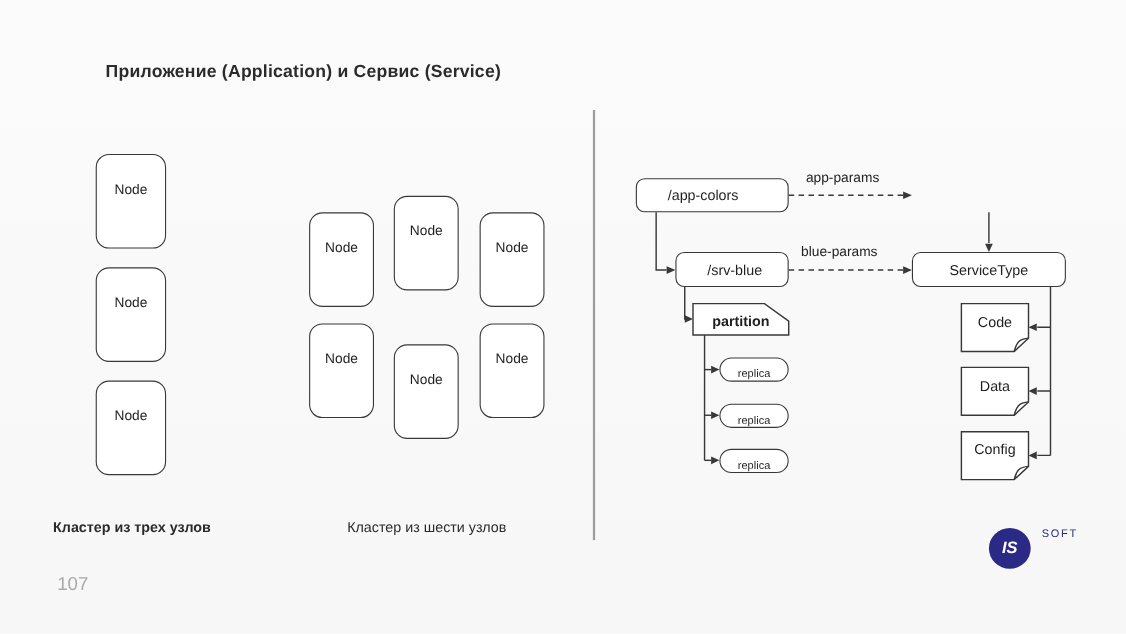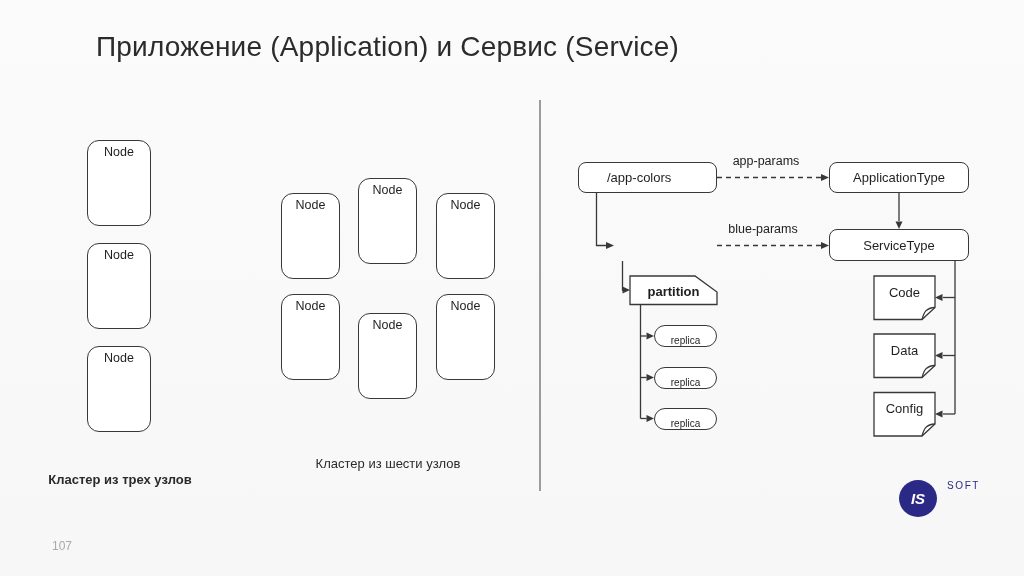--- a/index.html
+++ b/index.html
@@ -2,30 +2,30 @@
 <html><head>
 <meta charset="utf-8">
 <style>
   html,body { margin:0; padding:0; }
   .slide {
     position:relative; width:1024px; height:576px; overflow:hidden;
     background:linear-gradient(180deg,#fbfbfb 0%,#f7f7f7 100%);
     font-family:"Liberation Sans", sans-serif; color:#1f1f1f;
   }
   .title {
-    position:absolute; left:96px; top:31px;
-    font-size:28px; color:#2b2b2b; letter-spacing:.2px; white-space:nowrap;
+    position:absolute; left:96px; top:57px;
+    font-size:16px; color:#2b2b2b; letter-spacing:.2px; white-space:nowrap;font-weight:bold;
   }
   .divider { position:absolute; left:539px; top:100px; width:2px; height:391px; background:#9c9c9c; }
 
   
   .node {
     position:absolute; box-sizing:border-box; background:#fff;
     border:1.4px solid #383838; border-radius:12px;
-    text-align:center; font-size:12.5px; padding-top:4px;
+    text-align:center; font-size:12.5px; padding-top:24px;
   }
   .node-w { width:64px; height:86px; }
   .node-n { width:59px; height:86px; }
 
   .caption { position:absolute; font-size:13px; color:#2b2b2b; text-align:center; white-space:nowrap; }
 
   
   .rbox {
     position:absolute; box-sizing:border-box; background:#fff;
     border:1.4px solid #383838; border-radius:8px;
@@ -38,21 +38,21 @@
 
   .replica {
     position:absolute; left:654px; width:63px; height:22px; box-sizing:border-box;
     background:#fff; border:1.3px solid #383838; border-radius:11px;
     display:flex; align-items:flex-end; justify-content:center; font-size:10px;
   }
   .shape-label { position:absolute; text-align:center; font-size:13px; color:#1f1f1f; white-space:nowrap; }
 
   .connectors { position:absolute; left:0; top:0; pointer-events:none; }
 
-  .pagenum { position:absolute; left:52px; top:539px; font-size:12px; color:#a9a9a9; }
+  .pagenum { position:absolute; left:52px; top:521px; font-size:17px; color:#a9a9a9; }
 
   .logo { position:absolute; left:899px; top:480px; display:flex; align-items:flex-start; }
   .logo-circle {
     width:38px; height:37px; border-radius:50%;
     display:flex; align-items:center; justify-content:center;
     color:#fff; font-size:15px; font-weight:bold; font-style:italic;
   }
   .logo-brand { margin-left:10px; font-size:10px; font-weight:normal; letter-spacing:1.6px; }
 </style>
 </head>
@@ -136,27 +136,27 @@
   </div>
   <div class="node node-n" style="left:281px; top:294px;">
     <span>Node</span>
   </div>
   <div class="node node-n" style="left:358px; top:313px;">
     <span>Node</span>
   </div>
   <div class="node node-n" style="left:436px; top:294px;">
     <span>Node</span>
   </div>
-  <div class="caption" style="left:308px; top:456px; width:160px;">Кластер из шести узлов</div>
+  <div class="caption" style="left:308px; top:472px; width:160px;">Кластер из шести узлов</div>
 
   <div class="rbox left-text" style="left:578px; top:162px; width:139px; height:31px;">
     <span>/app-colors</span>
   </div>
-  <div class="rbox center-text" style="left:829px; top:162px; width:140px; height:31px;">
-    <span>ApplicationType</span>
+  <div class="rbox left-text" style="left:614px; top:229px; width:103px; height:32px;">
+    <span>/srv-blue</span>
   </div>
   <div class="rbox center-text" style="left:829px; top:229px; width:140px; height:32px;">
     <span>ServiceType</span>
   </div>
 
   <div class="edge-label" style="left:716px; top:154px;">app-params</div>
   <div class="edge-label" style="left:713px; top:222px;">blue-params</div>
 
   <div class="shape-label" style="left:630px; top:284px; width:87px;font-weight:bold;">partition</div>
 

